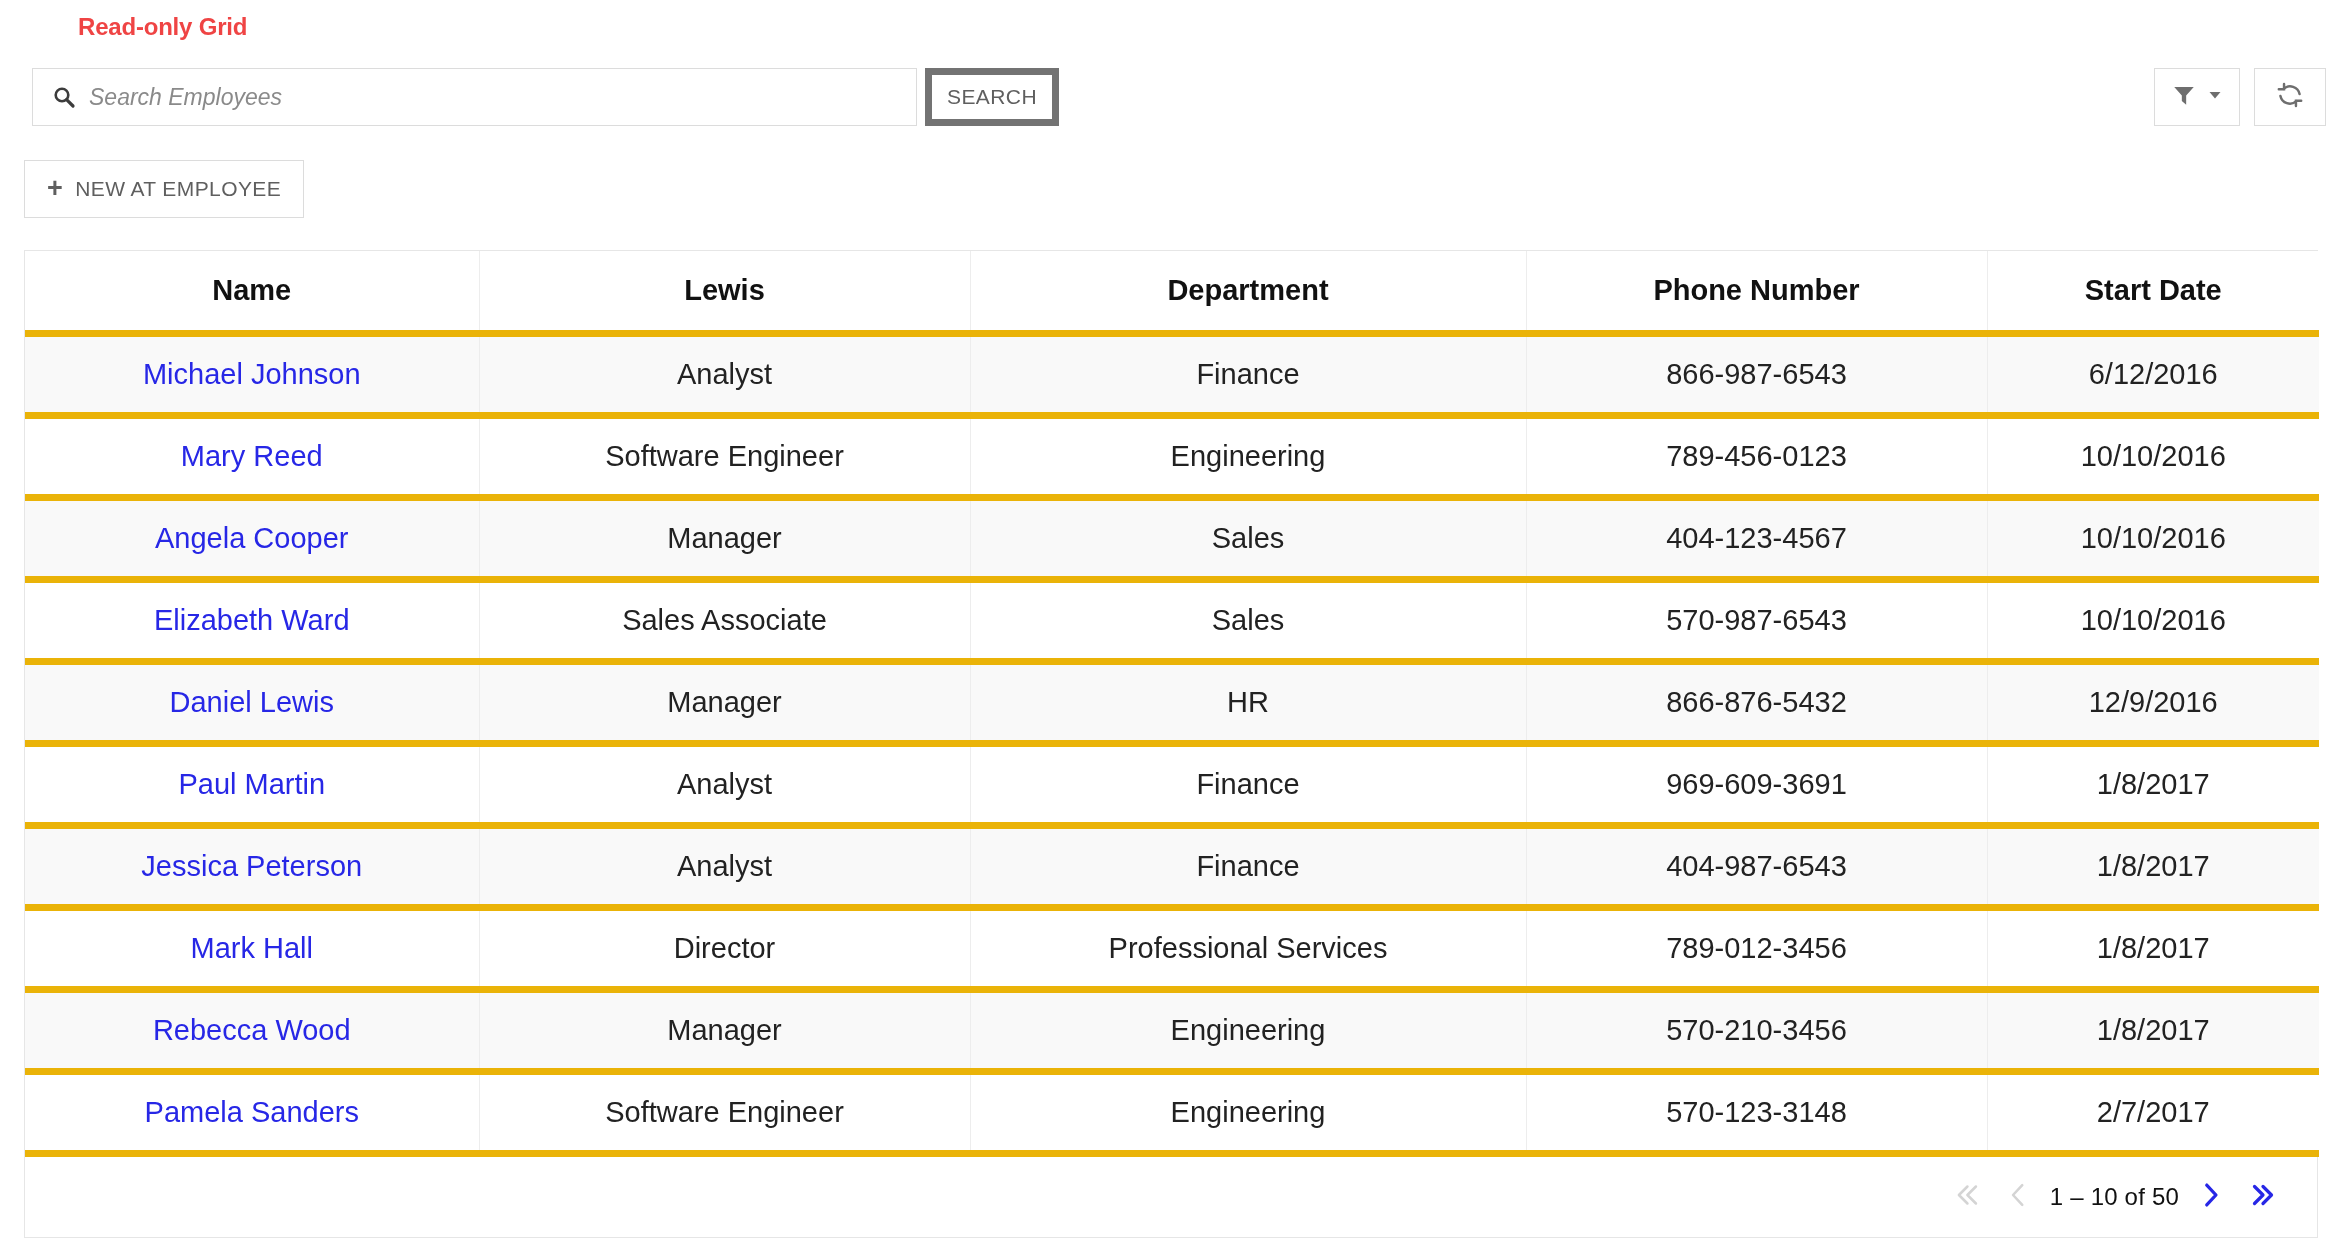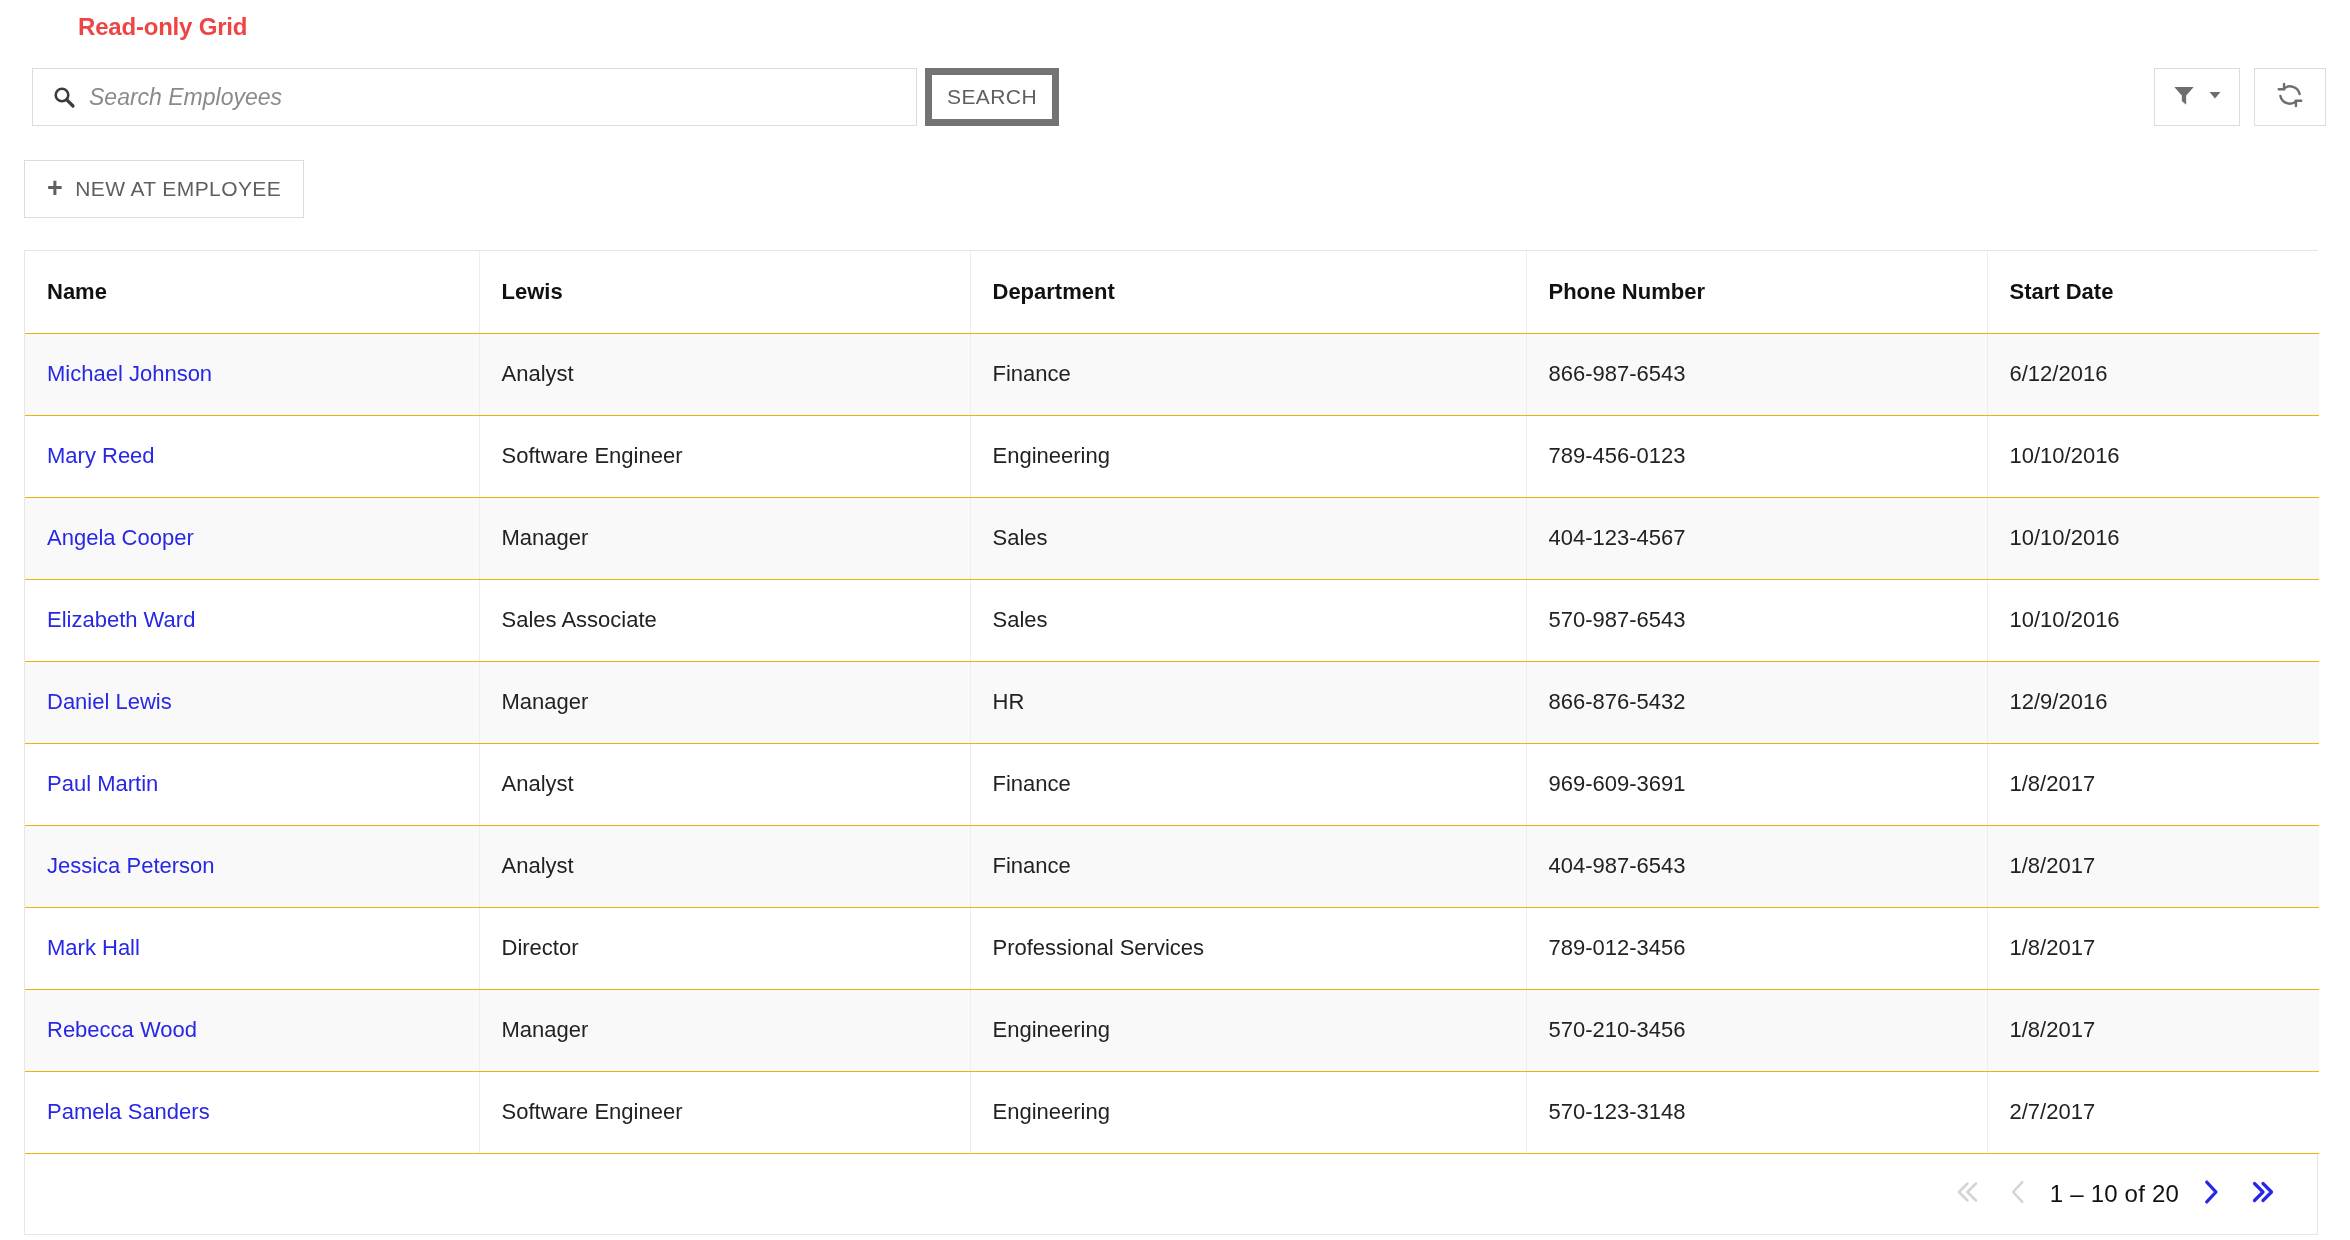--- a/index.html
+++ b/index.html
@@ -152,25 +152,25 @@
   }
   table.grid {
     width: 100%;
     border-collapse: collapse;
     table-layout: fixed;
   }
   table.grid th,
   table.grid td {
     height: 82px;
     padding: 0 22px;
-    text-align: left;
+    text-align: center;
     vertical-align: middle;
     border-right: 1px solid #ededed;
-    border-bottom: 1px solid #eab308;
-    font-size: 22px;
+    border-bottom: 7px solid #eab308;
+    font-size: 29px;
     overflow: hidden;
     white-space: nowrap;
   }
   table.grid th {
     font-weight: bold;
     color: #111;
     background: #fff;
   }
   table.grid td { color: #222; font-weight: normal; }
   table.grid th:last-child,
@@ -379,21 +379,21 @@
       <div class="pager-btn disabled">
         <span>
           <svg width="34" height="34" viewBox="0 0 24 24" fill="none" stroke="#d4d4d4" stroke-width="1.8" stroke-linecap="round" stroke-linejoin="round">
             <polyline points="15,5 8.5,12 15,19"></polyline>
           </svg>
         </span>
       </div>
 
       <div class="pager-range">
         <b>1 – 10</b>
-        <span class="of">of 20</span>
+        <span class="of">of 50</span>
       </div>
 
       <div class="pager-btn">
         <span>
           <svg width="34" height="34" viewBox="0 0 24 24" fill="none" stroke="#2727e6" stroke-width="2.3" stroke-linecap="round" stroke-linejoin="round">
             <polyline points="9,5 15.5,12 9,19"></polyline>
           </svg>
         </span>
       </div>
       <div class="pager-btn">

